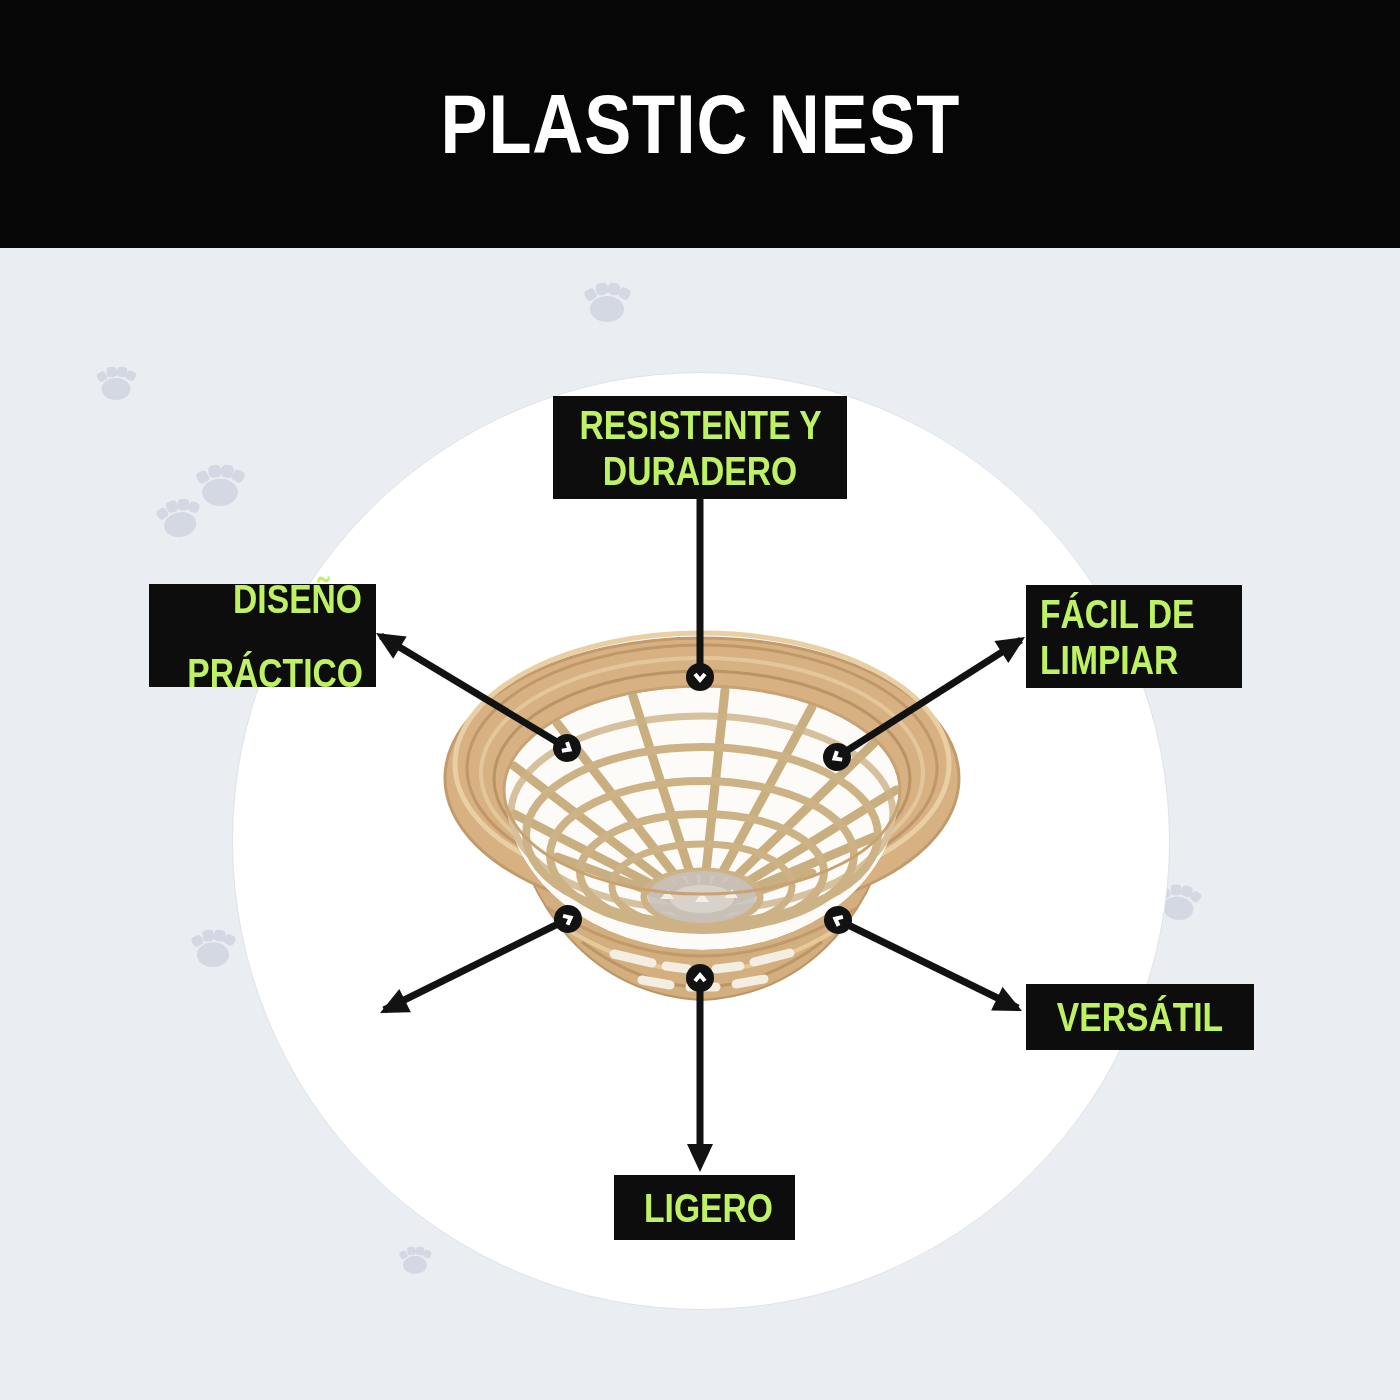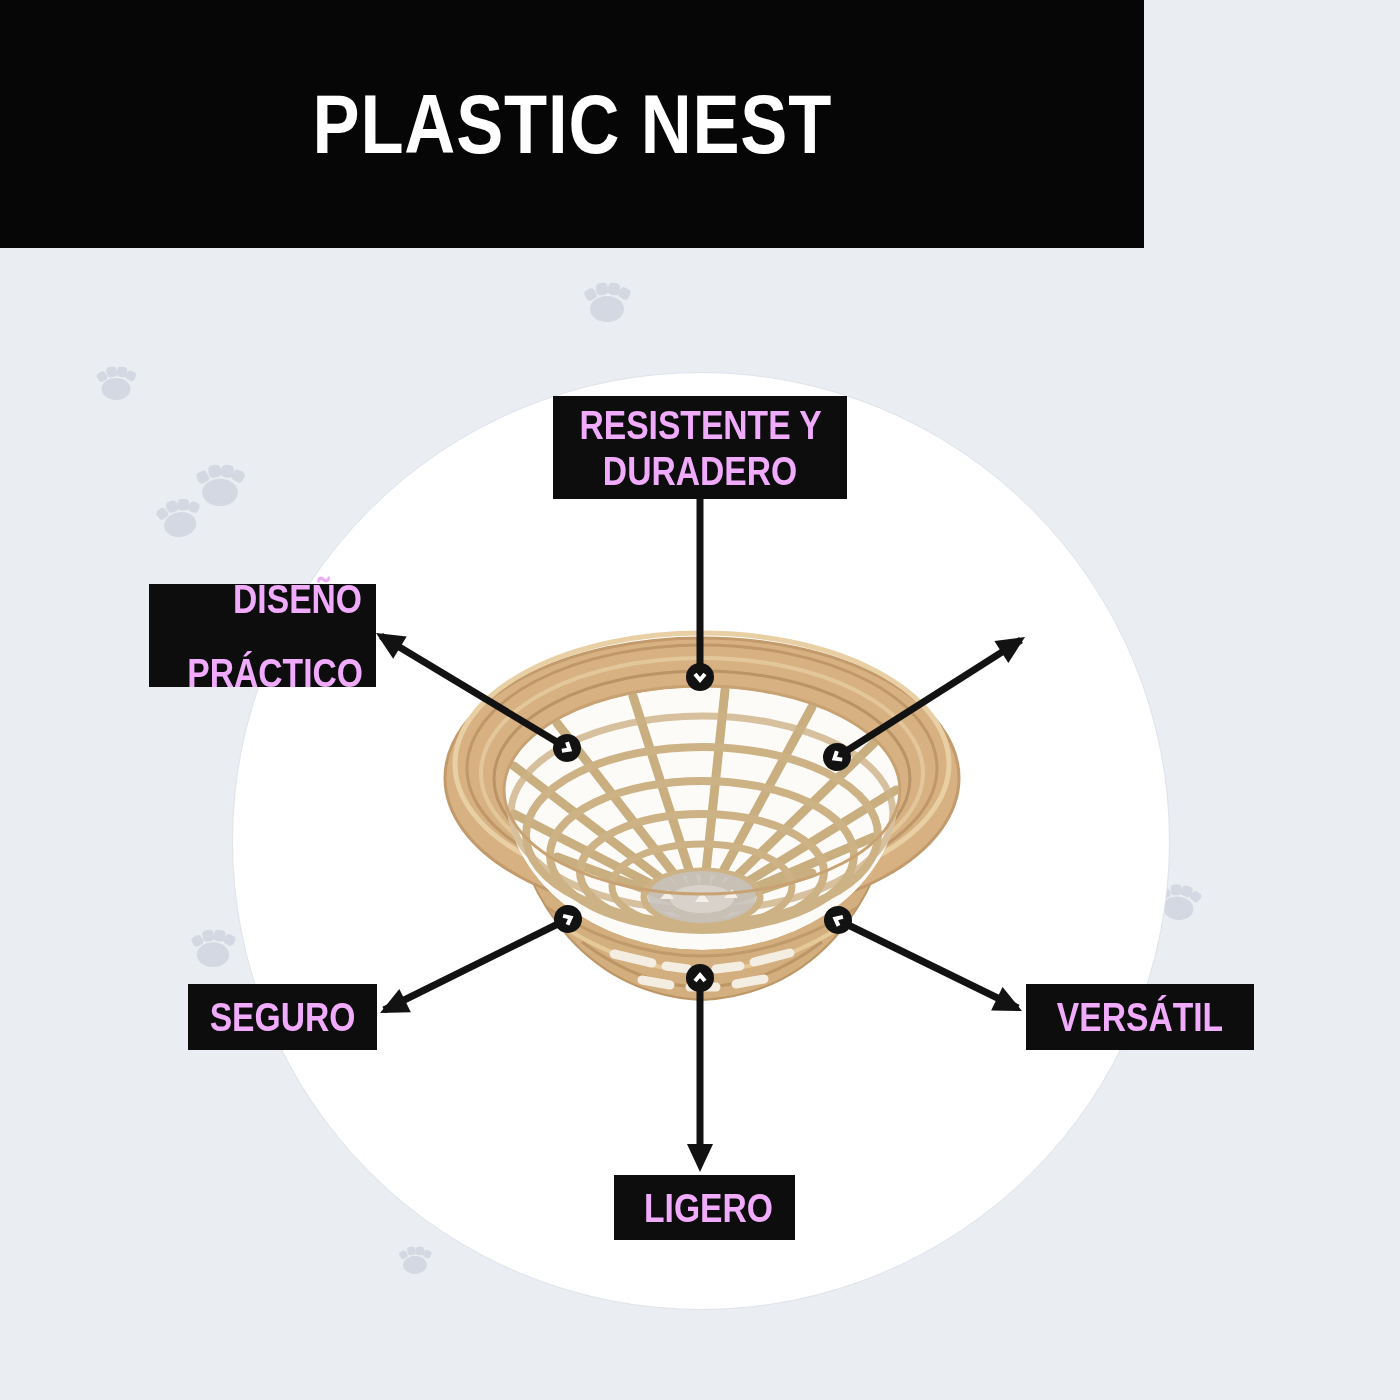--- a/index.html
+++ b/index.html
@@ -1,20 +1,20 @@
 <!DOCTYPE html>
 <html><head>
 <meta charset="utf-8">
 <style>
   html,body{margin:0;padding:0;background:#eaedf2;}
   .canvas{position:relative;width:1400px;height:1400px;overflow:hidden;
           background:#eaedf2;font-family:"Liberation Sans",sans-serif;}
 
   
-  .header-band{position:absolute;left:0;top:0;width:1144px;height:248px;
+  .header-band{position:absolute;left:0;top:0;width:1400px;height:248px;
                background:#060606;z-index:50;display:flex;align-items:center;justify-content:center;}
   .page-title{color:#ffffff;font-size:84px;font-weight:700;letter-spacing:1px;
               transform:scaleX(.84);transform-origin:center;white-space:nowrap;}
 
   
   .circle-backdrop{position:absolute;left:232px;top:372px;width:936px;height:936px;
                    border-radius:50%;background:#ffffff;border:1px solid #dfe3ea;z-index:2;}
 
   
   .paw{position:absolute;width:44px;height:40px;z-index:1;}
@@ -22,21 +22,21 @@
   .paw .pad{left:5px;top:14px;width:34px;height:26px;border-radius:50%;}
   .paw .t1{left:0px;top:7px;width:11px;height:11px;border-radius:35%;transform:rotate(-28deg);}
   .paw .t2{left:11px;top:1px;width:12px;height:12px;border-radius:35%;transform:rotate(-8deg);}
   .paw .t3{left:23px;top:1px;width:12px;height:12px;border-radius:35%;transform:rotate(8deg);}
   .paw .t4{left:34px;top:6px;width:11px;height:11px;border-radius:35%;transform:rotate(28deg);}
 
   
   .diagram-svg{position:absolute;left:0;top:0;z-index:10;}
 
   
-  .feature-box{position:absolute;background:#0d0d0d;color:#f0abfc;z-index:20;
+  .feature-box{position:absolute;background:#0d0d0d;color:#bef264;z-index:20;
                display:flex;flex-direction:column;justify-content:center;
                font-weight:700;}
   .feature-box .bline{display:block;font-size:41px;line-height:46px;
                       transform:scaleX(.82);transform-origin:center;white-space:nowrap;}
   .fb-center{text-align:center;}
   .fb-right{text-align:right;padding-right:14px;gap:28px;}
   .fb-right .bline{transform-origin:right;}
   .fb-left{text-align:left;padding-left:14px;}
   .fb-left .bline{transform-origin:left;}
 
@@ -229,22 +229,23 @@
   </svg>
 
   <div class="feature-box fb-center" id="box-resistente">
     <span class="bline">RESISTENTE Y</span>
     <span class="bline">DURADERO</span>
   </div>
   <div class="feature-box fb-right" id="box-diseno">
     <span class="bline">DISEÑO</span>
     <span class="bline">PRÁCTICO</span>
   </div>
-  <div class="feature-box fb-center" id="box-seguro">
-    <span class="bline">SEGURO</span>
+  <div class="feature-box fb-left" id="box-facil">
+    <span class="bline">FÁCIL DE</span>
+    <span class="bline">LIMPIAR</span>
   </div>
   <div class="feature-box fb-center" id="box-versatil">
     <span class="bline">VERSÁTIL</span>
   </div>
   <div class="feature-box fb-center" id="box-ligero">
     <span class="bline">LIGERO</span>
   </div>
 
   <div class="header-band">
     <div class="page-title">PLASTIC NEST</div>

